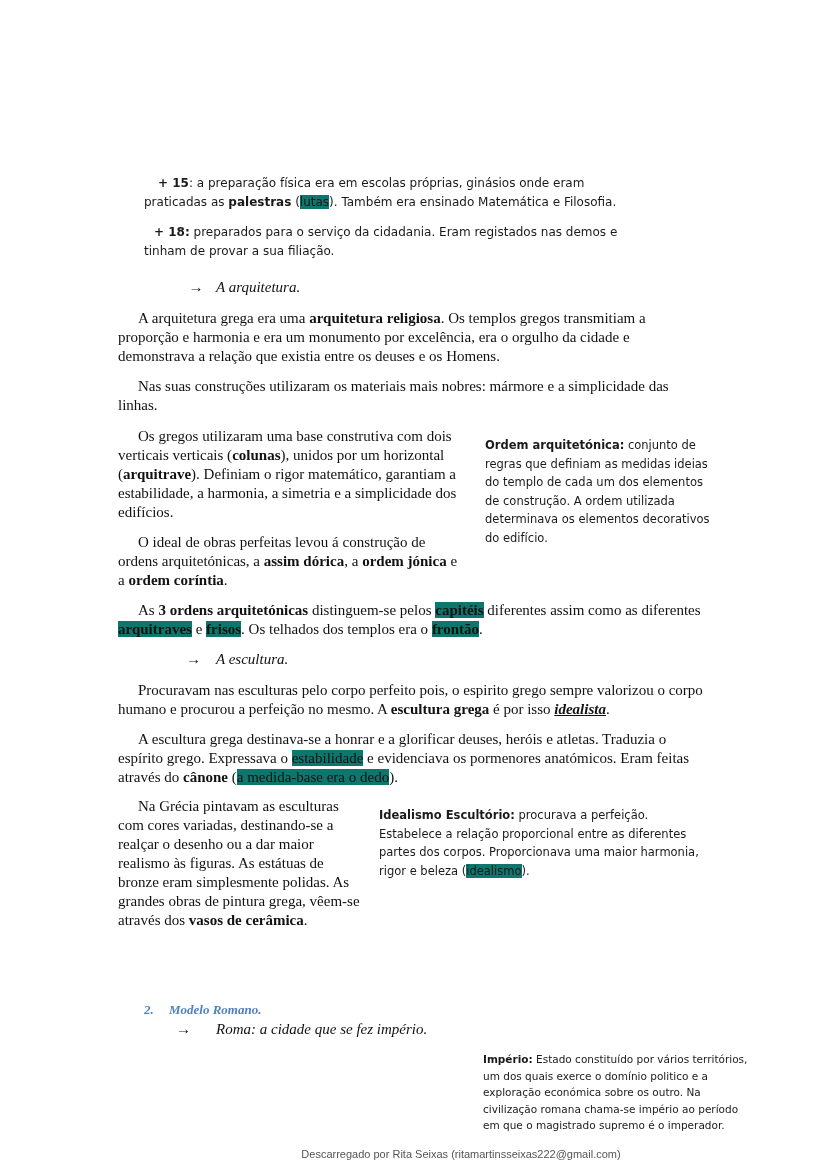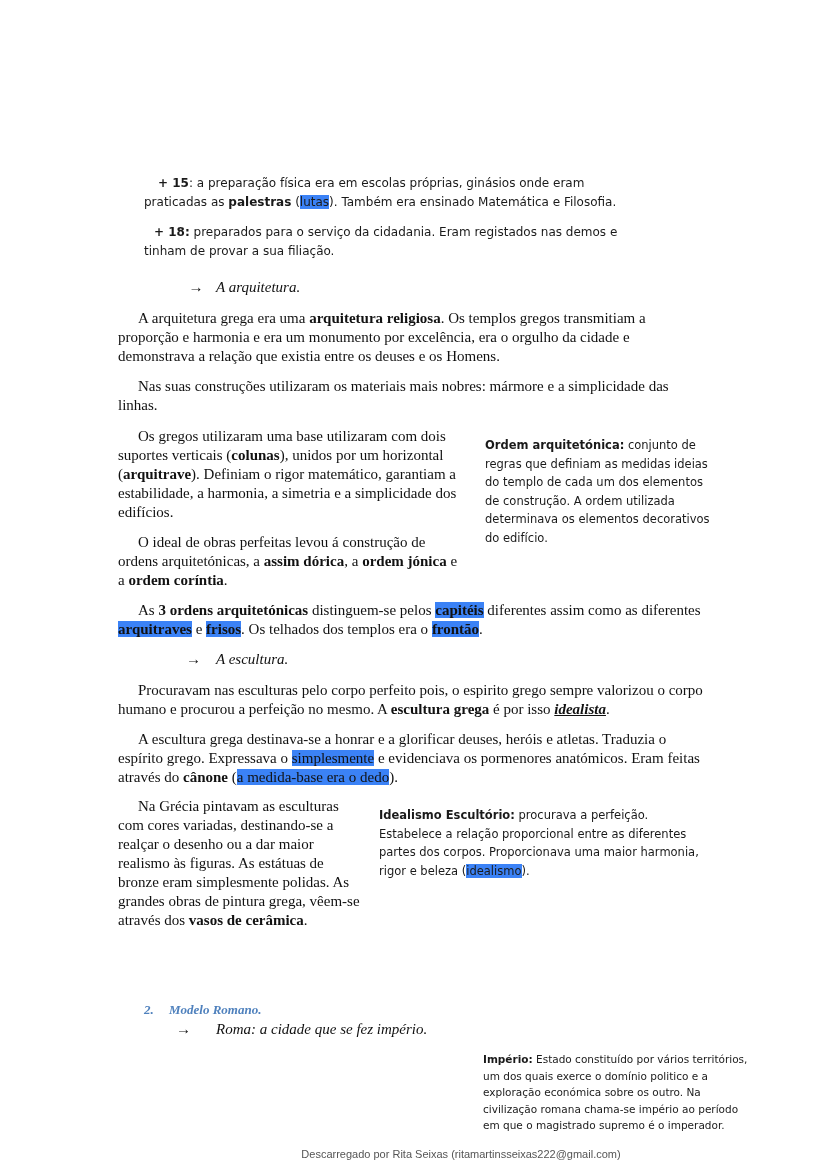--- a/index.html
+++ b/index.html
@@ -1,21 +1,21 @@
 <!DOCTYPE html>
 <html><head>
 <meta charset="utf-8">
 <style>
   html, body { margin: 0; padding: 0; background: #ffffff; }
   body { width: 828px; height: 1171px; position: relative; overflow: hidden; color: #111; }
   .abs { position: absolute; }
   .calibri { font-family: "DejaVu Sans", "Liberation Sans", sans-serif; font-size: 12px; line-height: 19px; color: #1a1a1a; }
   .serif { font-family: "Liberation Serif", "DejaVu Serif", serif; font-size: 15px; line-height: 19px; color: #111; }
   .serif p { margin: 0; text-indent: 20px; }
-  .hl { background: #3b82f6; }
+  .hl { background: #0f766e; }
   b { font-weight: bold; }
   .sub-head { font-family: "Liberation Serif", serif; font-style: italic; font-size: 15px; }
   .arrow { display: inline-block; width: 40px; font-style: normal; }
   .box { font-family: "DejaVu Sans", "Liberation Sans", sans-serif; font-size: 11.5px; line-height: 18.5px; color: #1a1a1a; }
   .box-small { font-family: "DejaVu Sans", "Liberation Sans", sans-serif; font-size: 10.5px; line-height: 16.5px; color: #1a1a1a; }
   .section-title { font-family: "Liberation Serif", serif; font-style: italic; font-weight: bold; font-size: 13px; color: #4f81bd; }
   .footer { font-family: "Liberation Sans", sans-serif; font-size: 11px; color: #555; padding-left: 47px; }
 </style>
 </head>
 <body>
@@ -33,21 +33,21 @@
 
 <div class="abs serif" style="left:118px; top:309px; width:580px;">
   <p><span>A arquitetura grega era uma </span><b>arquitetura religiosa</b><span>. Os templos gregos transmitiam a proporção e harmonia e era um monumento por excelência, era o orgulho da cidade e demonstrava a relação que existia entre os deuses e os Homens.</span></p>
 </div>
 
 <div class="abs serif" style="left:118px; top:377px; width:590px;">
   <p>Nas suas construções utilizaram os materiais mais nobres: mármore e a simplicidade das linhas.</p>
 </div>
 
 <div class="abs serif" style="left:118px; top:427px; width:345px;">
-  <p><span>Os gregos utilizaram uma base utilizaram com dois suportes verticais (</span><b>colunas</b><span>), unidos por um horizontal (</span><b>arquitrave</b><span>). Definiam o rigor matemático, garantiam a estabilidade, a harmonia, a simetria e a simplicidade dos edifícios.</span></p>
+  <p><span>Os gregos utilizaram uma base construtiva com dois verticais verticais (</span><b>colunas</b><span>), unidos por um horizontal (</span><b>arquitrave</b><span>). Definiam o rigor matemático, garantiam a estabilidade, a harmonia, a simetria e a simplicidade dos edifícios.</span></p>
 </div>
 
 <div class="abs serif" style="left:118px; top:533px; width:348px;">
   <p><span>O ideal de obras perfeitas levou á construção de ordens arquitetónicas, a </span><b>assim dórica</b><span>, a </span><b>ordem jónica</b><span> e a </span><b>ordem coríntia</b><span>.</span></p>
 </div>
 
 <div class="abs box" style="left:485px; top:436px; width:230px;">
   <b>Ordem arquitetónica:</b><span> conjunto de regras que definiam as medidas ideias do templo de cada um dos elementos de construção. A ordem utilizada determinava os elementos decorativos do edifício.</span>
 </div>
 
@@ -57,21 +57,21 @@
 
 <div class="abs sub-head" style="left:186px; top:651px;">
   <span class="arrow" style="width:30px;">→</span><span>A escultura.</span>
 </div>
 
 <div class="abs serif" style="left:118px; top:681px; width:590px;">
   <p><span>Procuravam nas esculturas pelo corpo perfeito pois, o espirito grego sempre valorizou o corpo humano e procurou a perfeição no mesmo. A </span><b>escultura grega</b><span> é por isso </span><b><i><u>idealista</u></i></b><span>.</span></p>
 </div>
 
 <div class="abs serif" style="left:118px; top:730px; width:595px;">
-  <p><span>A escultura grega destinava-se a honrar e a glorificar deuses, heróis e atletas. Traduzia o espírito grego. Expressava o </span><span class="hl">simplesmente</span><span> e evidenciava os pormenores anatómicos. Eram feitas através do </span><b>cânone</b><span> (</span><span class="hl">a medida-base era o dedo</span><span>).</span></p>
+  <p><span>A escultura grega destinava-se a honrar e a glorificar deuses, heróis e atletas. Traduzia o espírito grego. Expressava o </span><span class="hl">estabilidade</span><span> e evidenciava os pormenores anatómicos. Eram feitas através do </span><b>cânone</b><span> (</span><span class="hl">a medida-base era o dedo</span><span>).</span></p>
 </div>
 
 <div class="abs serif" style="left:118px; top:797px; width:250px;">
   <p><span>Na Grécia pintavam as esculturas com cores variadas, destinando-se a realçar o desenho ou a dar maior realismo às figuras. As estátuas de bronze eram simplesmente polidas. As grandes obras de pintura grega, vêem-se através dos </span><b>vasos de cerâmica</b><span>.</span></p>
 </div>
 
 <div class="abs box" style="left:379px; top:806px; width:320px;">
   <b>Idealismo Escultório:</b><span> procurava a perfeição. Estabelece a relação proporcional entre as diferentes partes dos corpos. Proporcionava uma maior harmonia, rigor e beleza (</span><span class="hl">idealismo</span><span>).</span>
 </div>
 

